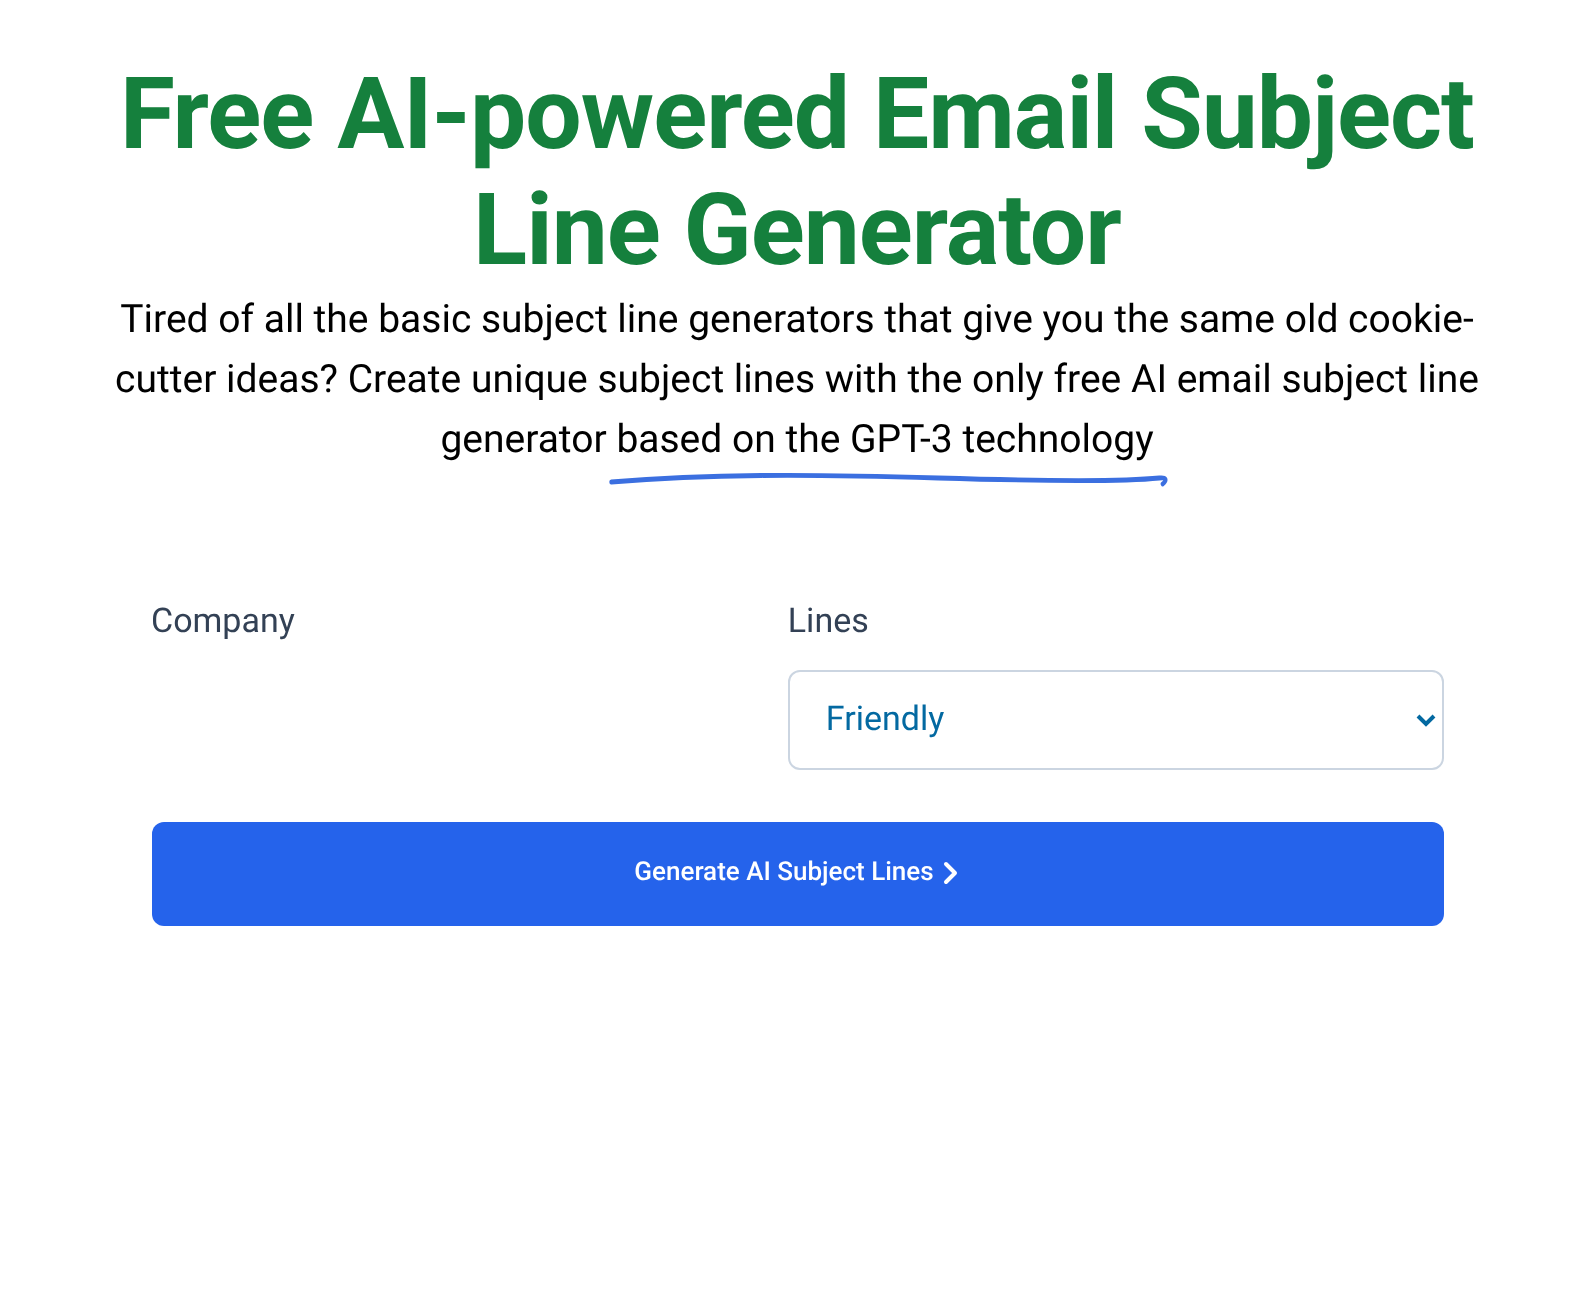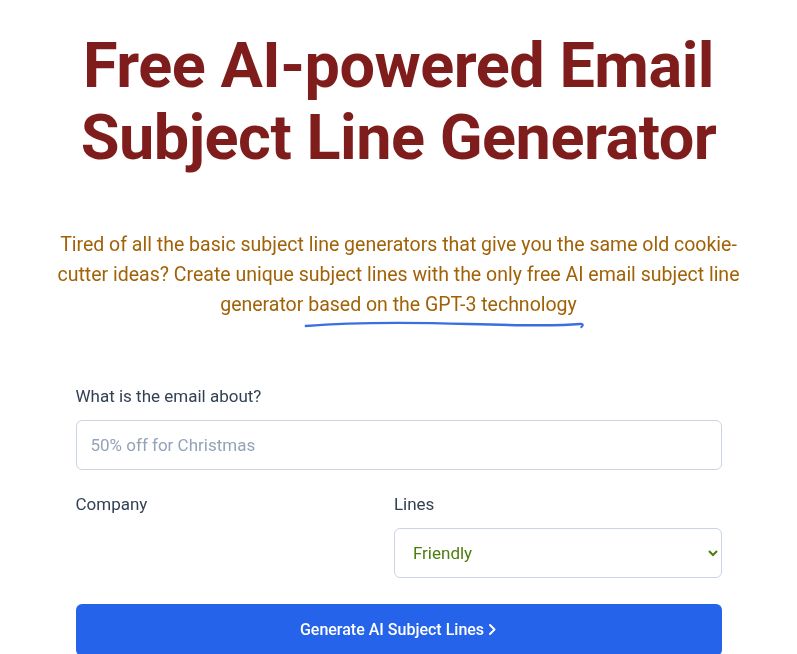--- a/index.html
+++ b/index.html
@@ -12,30 +12,29 @@
       background: #ffffff;
       width: 797px;
       height: 654px;
       overflow: hidden;
     }
     .container {
       padding: 30px 40px 0 40px;
       text-align: center;
     }
     .page-title {
-      font-size: 63px;
+      font-size: 50px;
       font-weight: 700;
-      color: #7f1d1d;
+      color: #15803d;
       line-height: 1.15;
       letter-spacing: -0.5px;
-      margin-bottom: 55px;
     }
     .subtitle {
       font-size: 19.5px;
-      color: #a16207;
+      color: #000000;
       line-height: 1.55;
       margin-bottom: 65px;
       padding: 0 4px;
     }
     .underline-wrap {
       position: relative;
       display: inline-block;
     }
     .underline-svg {
       position: absolute;
@@ -88,31 +87,31 @@
       color: #94a3b8;
     }
     .select-input {
       width: 100%;
       height: 50px;
       padding: 0 14px;
       font-size: 17px;
       border: 1px solid #cbd5e1;
       border-radius: 6px;
       background: #ffffff;
-      color: #4d7c0f;
+      color: #0369a1;
       font-family: inherit;
     }
     .submit-button {
       width: 100%;
       height: 52px;
       background: #2563eb;
       color: #ffffff;
       border: none;
       border-radius: 6px;
-      font-size: 16px;
+      font-size: 13px;
       font-weight: 500;
       cursor: pointer;
       font-family: inherit;
       display: flex;
       align-items: center;
       justify-content: center;
       gap: 4px;
       margin-top: 2px;
     }
     .chevron-icon {
@@ -125,24 +124,20 @@
 <div class="container">
   <h1 class="page-title">Free AI-powered Email Subject Line Generator</h1>
 
   <p class="subtitle">
     <span>Tired of all the basic subject line generators that give you the same old cookie-cutter ideas? Create unique subject lines with the only free AI email subject line generator </span><span class="underline-wrap"><span>based on the GPT-3 technology</span><svg class="underline-svg" viewBox="0 0 340 14" preserveAspectRatio="none">
           <path d="M2,7 C60,3 120,3 200,5 C260,6.5 310,7 334,5 C338,4.6 339,6 336,8" stroke="#3b6fe0" stroke-width="2.4" fill="none" stroke-linecap="round"></path>
         </svg></span>
   </p>
 
   <div class="form">
-    <div class="form-group">
-      <label class="label">What is the email about?</label>
-      <input type="text" class="text-input" placeholder="50% off for Christmas" style="">
-    </div>
 
     <div class="form-row">
       <div class="form-group half-left">
         <label class="label">Company</label>
       </div>
       <div class="form-group half-right">
         <label class="label">Lines</label>
         <select class="select-input">
           <option>Friendly</option>
         </select>

